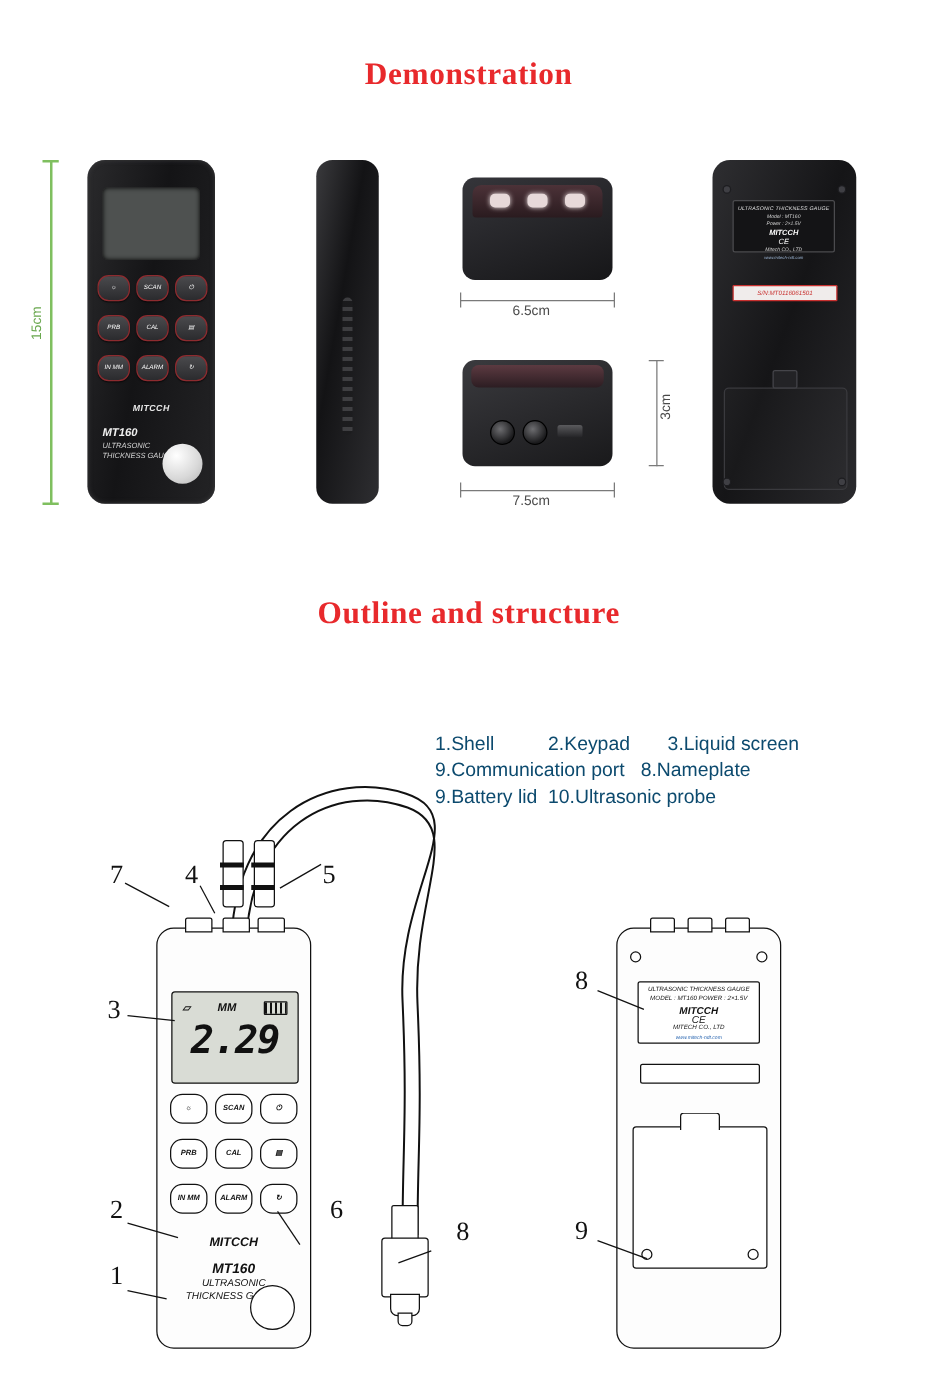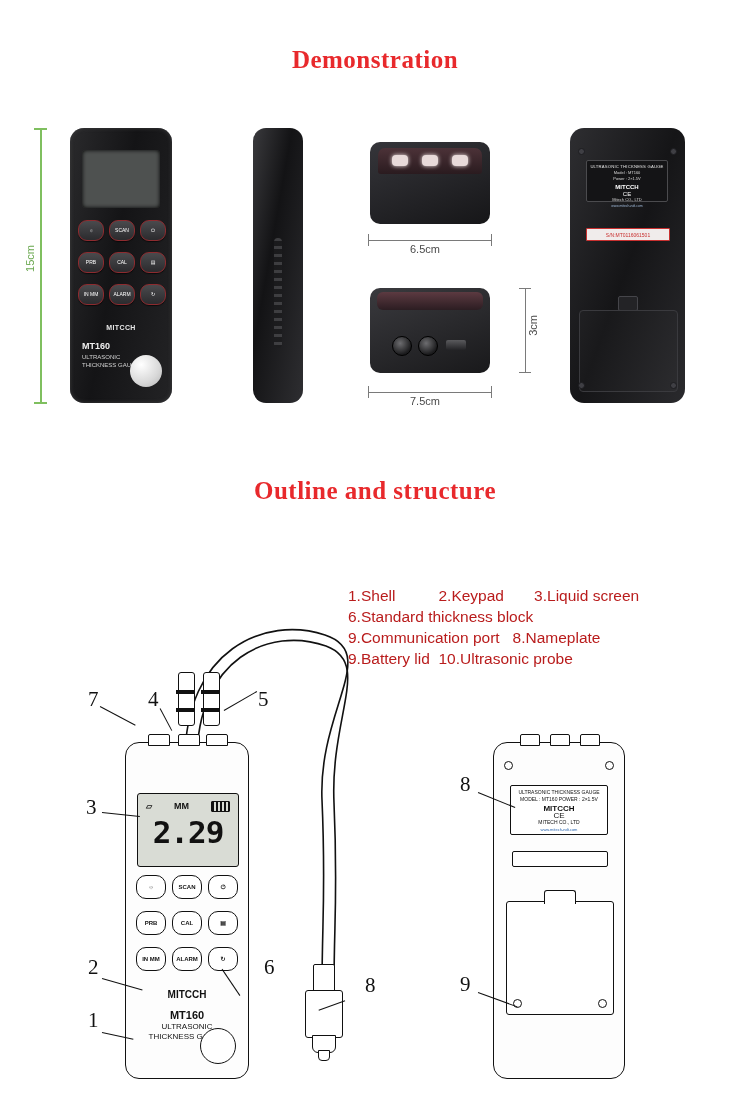--- a/index.html
+++ b/index.html
@@ -20,21 +20,21 @@
     color:#e8292c;
     font-family:"Liberation Serif", serif;
     font-weight:bold;
     font-size:25px;
     letter-spacing:.5px;
   }
   #title-demo{top:46px;}
   #title-outline{top:477px;}
 
   
-  .dev{position:absolute;}
+  .dev{position:absolute;font-style:italic;}
 
   
   #demo-front{
     left:70px;top:128px;width:102px;height:275px;
     background:linear-gradient(100deg,#2a2a2c 0%,#141416 45%,#232325 100%);
     border-radius:14px;
     box-shadow:inset 0 0 4px #3c3c3e;
   }
   #demo-front .screen{
     position:absolute;left:12px;top:22px;width:78px;height:58px;
@@ -152,21 +152,21 @@
   .dim-text{position:absolute;color:#4a4a4a;font-size:11px;font-family:"Liberation Sans",sans-serif;}
   .dim-line{position:absolute;background:#7a7a7a;}
   .vtext{writing-mode:vertical-rl;transform:rotate(180deg);}
   .green-line{position:absolute;background:#7fbf5f;}
   .green-text{position:absolute;color:#6aa84f;font-size:11px;}
 
   
   
   #legend{
     position:absolute;left:348px;top:585px;width:395px;
-    color:#b91c1c;font-size:15.5px;line-height:21px;
+    color:#0c4a6e;font-size:15.5px;line-height:21px;
     font-family:"Liberation Sans", sans-serif;
   }
   #legend .row{white-space:pre;}
 
   
   #out-front{
     left:125px;top:742px;width:122px;height:335px;
     background:#fdfdfd;border:1.6px solid #111;border-radius:14px;
   }
   #out-front .screen{
@@ -330,21 +330,20 @@
     <div class="latch"></div>
     <div class="lid"></div>
     <div class="screw" style="left:8px;top:254px;"></div>
     <div class="screw" style="right:8px;top:254px;"></div>
     <div class="screw" style="left:8px;top:20px;"></div>
     <div class="screw" style="right:8px;top:20px;"></div>
   </div>
 
   <div id="legend">
     <div class="row">1.Shell          2.Keypad       3.Liquid screen</div>
-    <div class="row">6.Standard thickness block</div>
     <div class="row">9.Communication port   8.Nameplate</div>
     <div class="row">9.Battery lid  10.Ultrasonic probe</div>
   </div>
 
   <svg id="cable-svg" width="260" height="470">
     <path d="M35,200 C35,90 115,55 175,75 C230,93 168,150 172,240 C176,330 172,360 172,428" fill="none" stroke="#111" stroke-width="1.6"></path>
     <path d="M47,200 C47,98 120,66 176,86 C222,103 180,155 184,243 C188,333 184,360 184,428" fill="none" stroke="#111" stroke-width="1.6"></path>
   </svg>
 
   <div style="position:absolute;left:178px;top:672px;width:15px;height:52px;background:#fff;border:1.6px solid #111;border-radius:3px;"></div>

